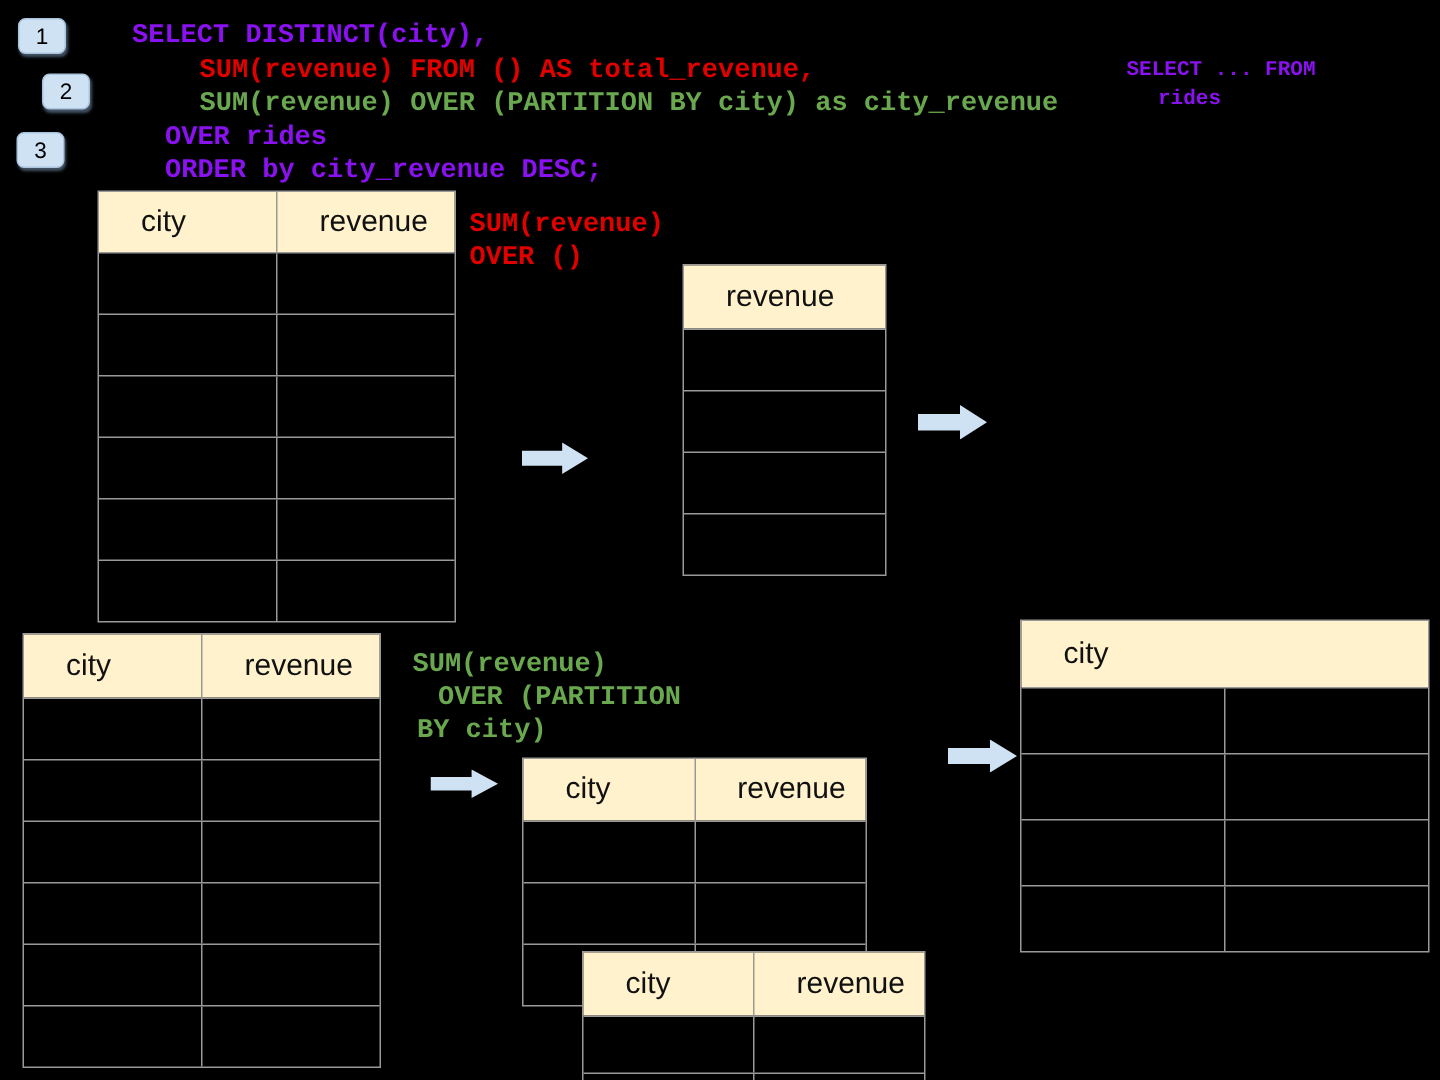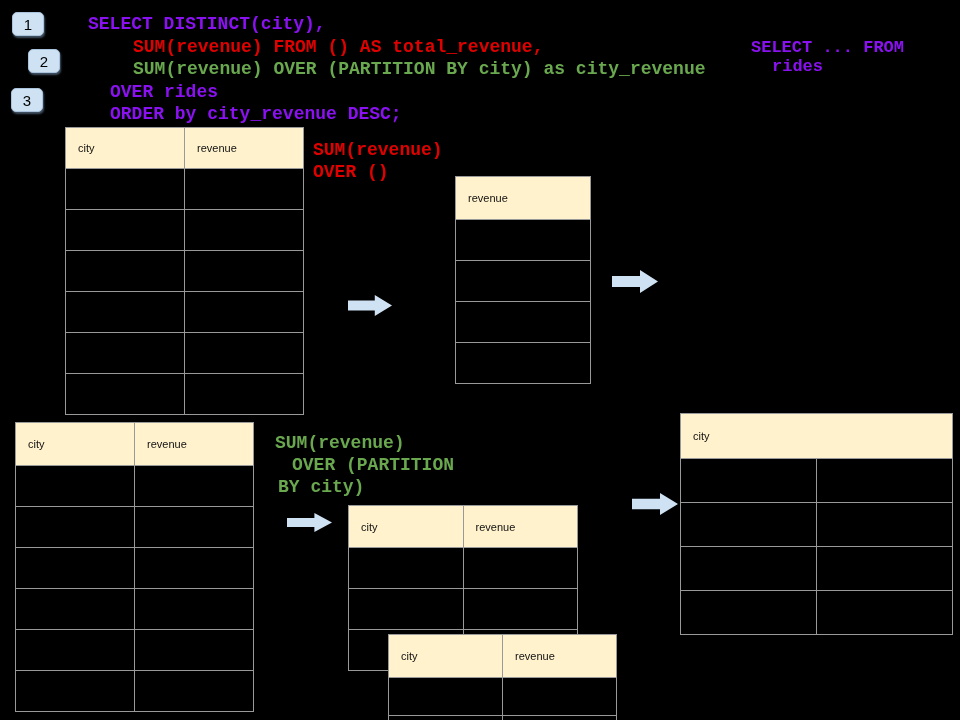--- a/index.html
+++ b/index.html
@@ -24,21 +24,21 @@
   .purple { color: var(--purple, #8a11f0); }
   .red    { color: var(--red, #e00000); }
   .green  { color: var(--green, #6aa84f); }
 
   #sql1 { left: 88px;  top: 13px;  }
   #sql2 { left: 133px; top: 36px;  }
   #sql3 { left: 133px; top: 58px;  }
   #sql4 { left: 110px; top: 81px;  }
   #sql5 { left: 110px; top: 103px; }
 
-  .note { font-size: 17px; line-height: 19px; }
+  .note { font-size: 14px; line-height: 19px; }
   #note1 { left: 751px; top: 38px; }
   #note2 { left: 772px; top: 57px; }
 
   #lblTotal1 { left: 313px; top: 139px; }
   #lblTotal2 { left: 313px; top: 161px; }
   #lblPart1  { left: 275px; top: 432px; }
   #lblPart2  { left: 292px; top: 454px; text-align: right; }
   #lblPart3  { left: 278px; top: 476px; }
 
   
@@ -65,22 +65,22 @@
     flex-direction: column;
   }
   .thead {
     display: flex;
     background: var(--header_cream, #fff2cc);
     flex: none;
   }
   .th {
     flex: 1;
     display: flex; align-items: center;
-    padding-left: 12px;
-    font-size: 11px;
+    padding-left: 28px;
+    font-size: 20px;
     color: var(--header_text, #111);
   }
   .th + .th { border-left: 1px solid var(--table_border, #999); }
   .tr { display: flex; flex: none; border-top: 1px solid var(--table_border, #999); }
   .td { flex: 1; }
   .td + .td { border-left: 1px solid var(--table_border, #999); }
 
   #t-a { left: 65px;  top: 127px; width: 239px; }
   #t-a .thead { height: 40px; } #t-a .tr { height: 41px; }
 

